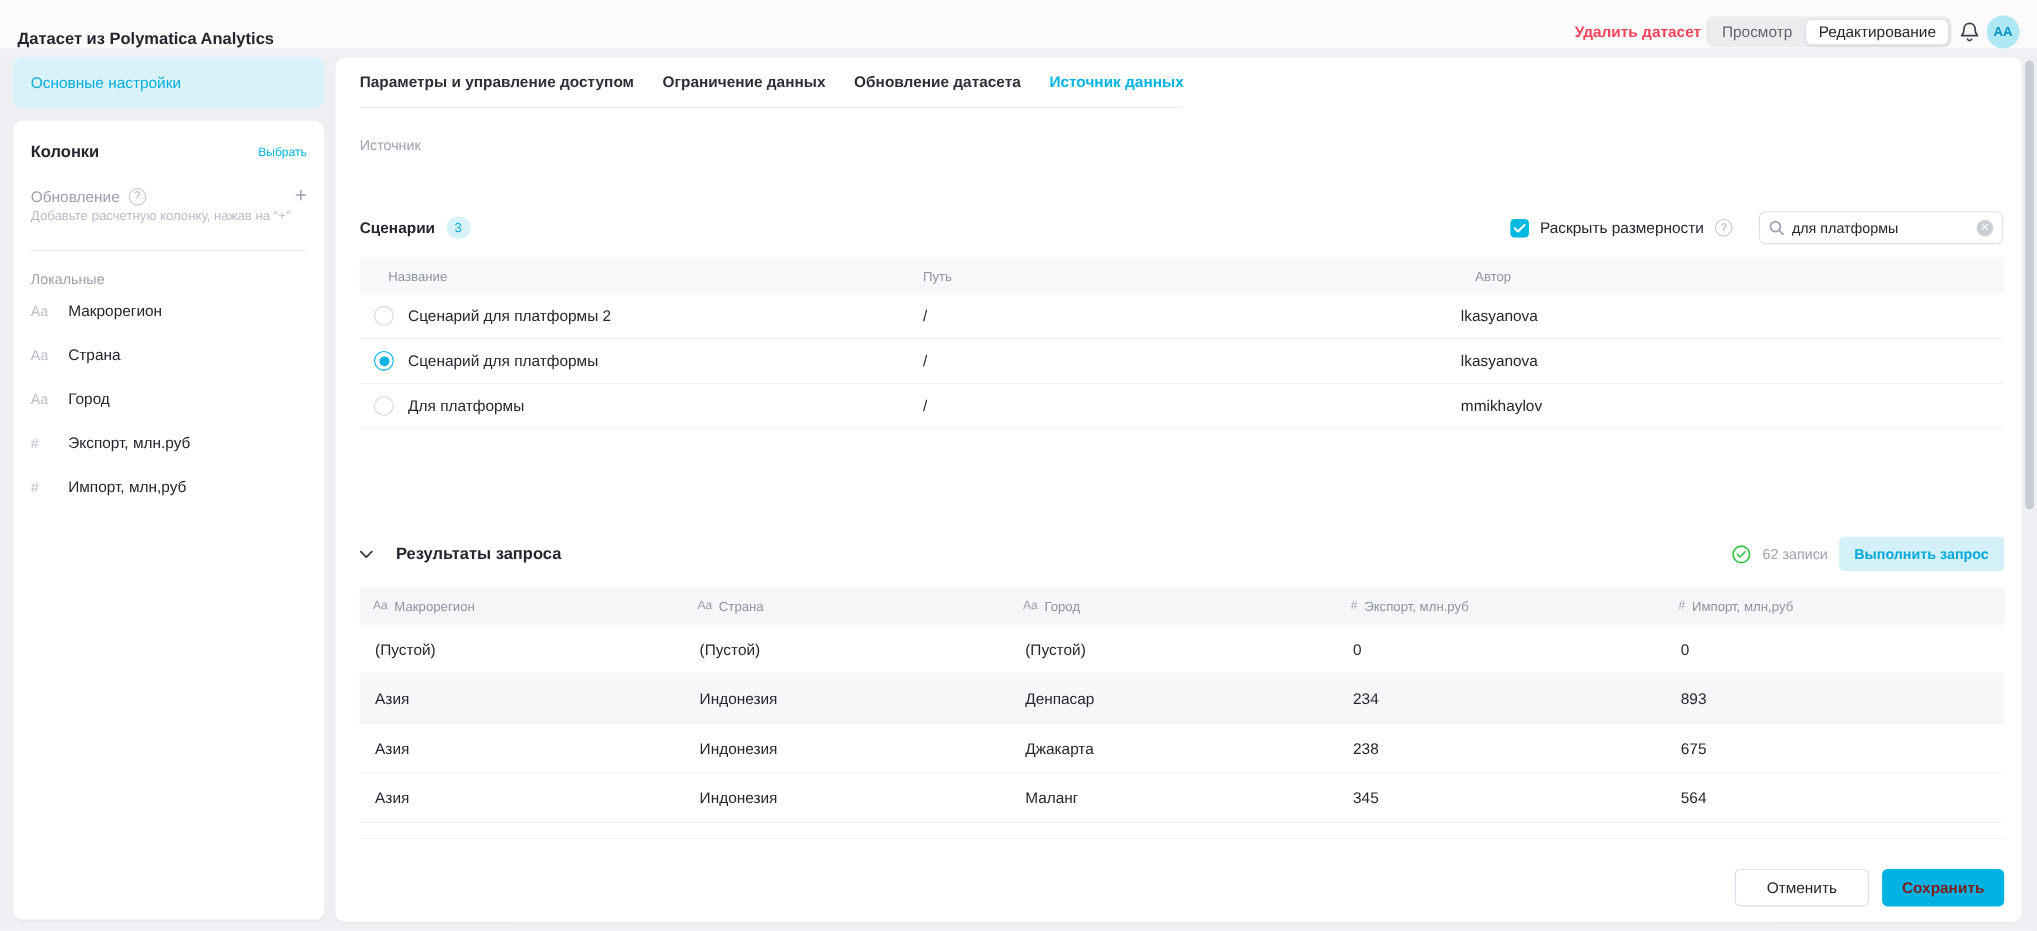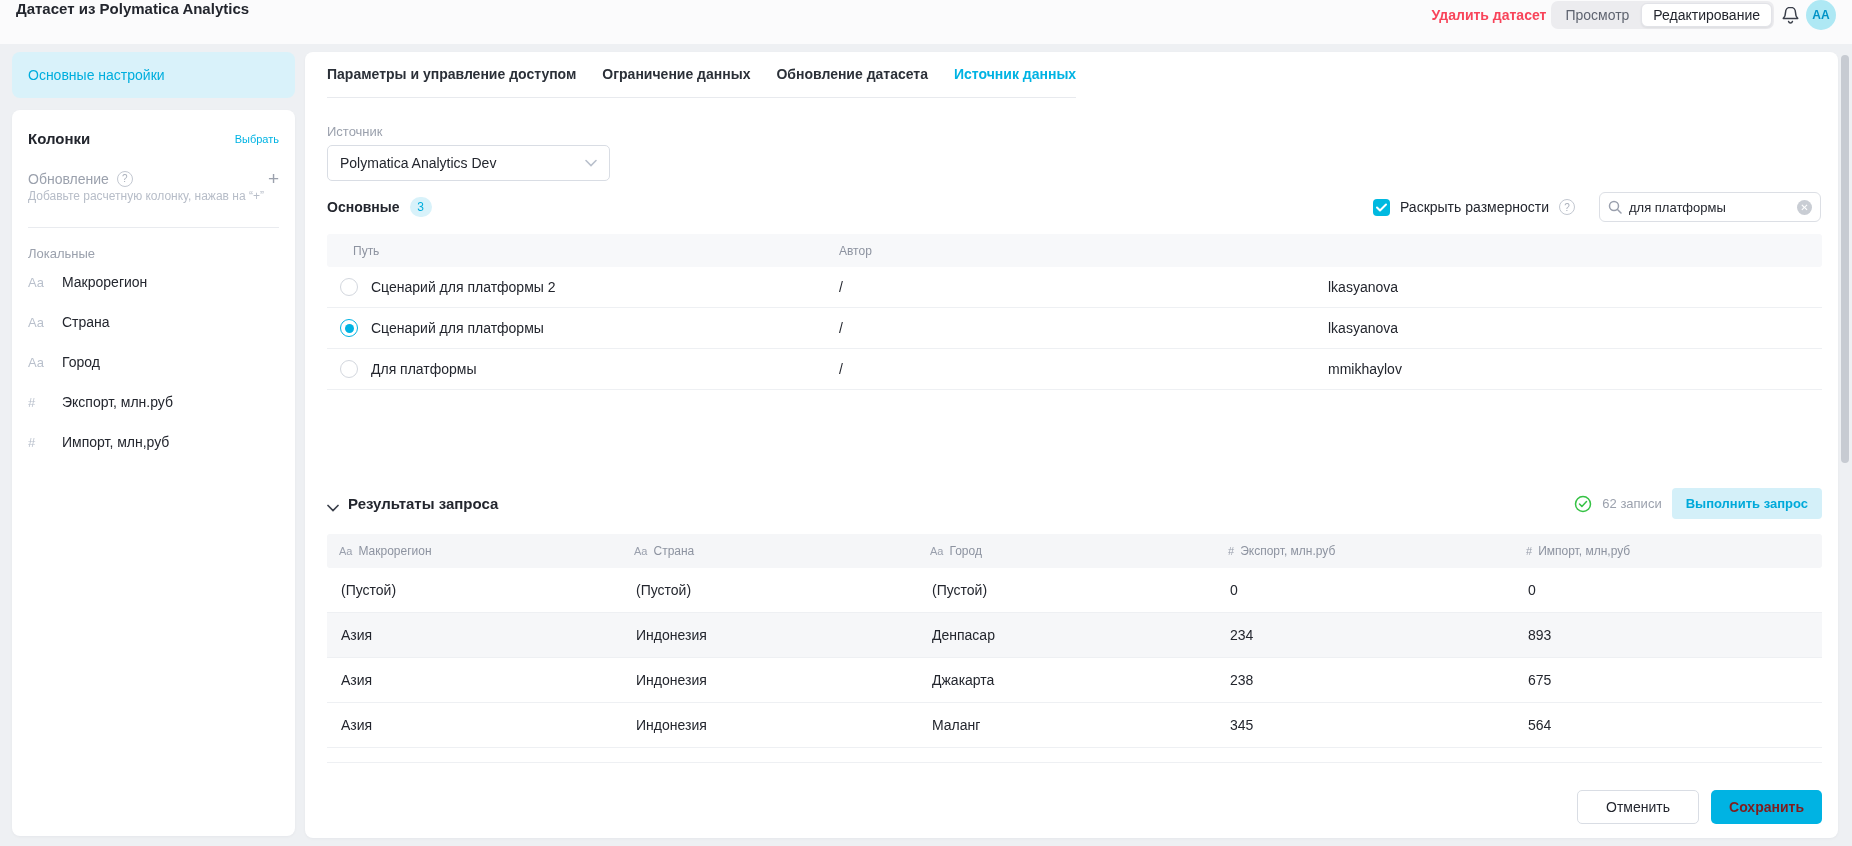--- a/index.html
+++ b/index.html
@@ -4,21 +4,21 @@
 <style>
   * { box-sizing: border-box; margin: 0; padding: 0; }
   html,body { width:1852px; height:846px; }
   body {
     font-family: "Liberation Sans", sans-serif;
     background:#eef0f3; color:#2b3038; overflow:hidden; position:relative;
     font-size:14px;
   }
   
   .topbar { position:absolute; left:0; top:0; width:1852px; height:44px;
-    background:#fbfbfc; display:flex; align-items:flex-start; padding:0 16px; }
+    background:#fbfbfc; display:flex; align-items:flex-end; padding:0 16px; }
   .topbar-title { font-size:15px; font-weight:700; color:#23262e; }
   .topbar-right { margin-left:auto; display:flex; align-items:center; gap:5px; }
   .delete-link { color:#f8445a; font-weight:700; font-size:14px; cursor:pointer; }
   .segmented { background:#ececef; border-radius:7px; padding:2px; display:flex; align-items:center; }
   .segment { padding:4px 12px; font-size:14px; color:#5f6470; border-radius:6px; cursor:pointer; }
   .segment.selected { background:#fff; border:1px solid #e2e3e8; color:#23262e;
     box-shadow:0 1px 2px rgba(30,35,50,.08); padding:3px 11px; }
   .bell { width:22px; height:22px; cursor:pointer; display:flex; align-items:center; justify-content:center; }
   .avatar { width:30px; height:30px; border-radius:50%; background:#aee8f4; color:#0092c6;
     font-size:12px; font-weight:700; display:flex; align-items:center; justify-content:center; cursor:pointer; }
@@ -81,21 +81,21 @@
   .scen-name { display:flex; align-items:center; gap:13px; }
   .radio { width:18px; height:18px; border-radius:50%; border:1.5px solid #d3d7de; background:#fff;
     display:flex; align-items:center; justify-content:center; flex:0 0 auto; }
   .radio.on { border-color:#00b3e3; }
   .radio.on::after { content:""; width:9px; height:9px; border-radius:50%; background:#00b3e3; }
   .scen-tr .path-cell { margin-left:13px; }
   .scen-thead .path-head { margin-left:0; }
 
   
   .results-head { position:absolute; left:22px; top:436px; width:1495px; display:flex; align-items:center; }
-  .results-title { font-size:15px; font-weight:700; color:#23262e; display:flex; align-items:flex-end; gap:9px; cursor:pointer; }
+  .results-title { font-size:15px; font-weight:700; color:#23262e; display:flex; align-items:center; gap:21px; cursor:pointer; }
   .res-right { margin-left:auto; display:flex; align-items:center; gap:10px; }
   .records { font-size:13px; color:#9ba1ad; }
   .run-btn { background:#d4f0f9; color:#00a9da; font-size:13px; font-weight:700; border:none;
     border-radius:4px; padding:8px 14px; cursor:pointer; font-family:"Liberation Sans", sans-serif; }
 
   .res-table { position:absolute; left:22px; top:482px; width:1495px; }
   .res-thead { display:grid; grid-template-columns:295px 296px 298px 298px 1fr; background:#f5f6f8;
     height:34px; align-items:center; padding-left:12px; font-size:12px; color:#8d93a0; border-radius:3px; }
   .res-th { display:flex; align-items:center; gap:6px; }
   .res-th .tglyph { color:#9aa0ad; font-size:11px; }
@@ -182,32 +182,24 @@
 
   <div class="tabs">
     <span class="tab">Параметры и управление доступом</span>
     <span class="tab">Ограничение данных</span>
     <span class="tab">Обновление датасета</span>
     <span class="tab active">Источник данных</span>
   </div>
 
   <div class="source-block">
     <div class="field-label">Источник</div>
-    <div class="select">
-      <span>Polymatica Analytics Dev</span>
-      <span class="chev">
-        <svg width="12" height="8" viewBox="0 0 12 8" fill="none" stroke="#b9c0cc" stroke-width="1.6" stroke-linecap="round">
-            <path d="M1 1.5l5 5 5-5"></path>
-          </svg>
-      </span>
-    </div>
   </div>
 
   <div class="scen-row">
-    <span class="scen-title">Основные</span>
+    <span class="scen-title">Сценарии</span>
     <span class="badge">3</span>
     <div class="scen-controls">
       <span class="checkbox">
         <svg width="11" height="9" viewBox="0 0 11 9" fill="none" stroke="#fff" stroke-width="2" stroke-linecap="round" stroke-linejoin="round">
             <path d="M1 4.5l3 3 6-6"></path>
           </svg>
       </span>
       <span class="check-label">Раскрыть размерности</span>
       <span class="qmark">?</span>
       <div class="search-box">
@@ -218,20 +210,21 @@
             </svg>
         </span>
         <input value="для платформы" style="">
         <span class="clear-btn">✕</span>
       </div>
     </div>
   </div>
 
   <div class="scen-table">
     <div class="scen-thead">
+      <span>Название</span>
       <span class="path-head">Путь</span>
       <span>Автор</span>
     </div>
     <div class="scen-tr">
       <span class="scen-name">
         <span class="radio"></span>
         <span>Сценарий для платформы 2</span>
       </span>
       <span class="path-cell">/</span>
       <span>lkasyanova</span>

